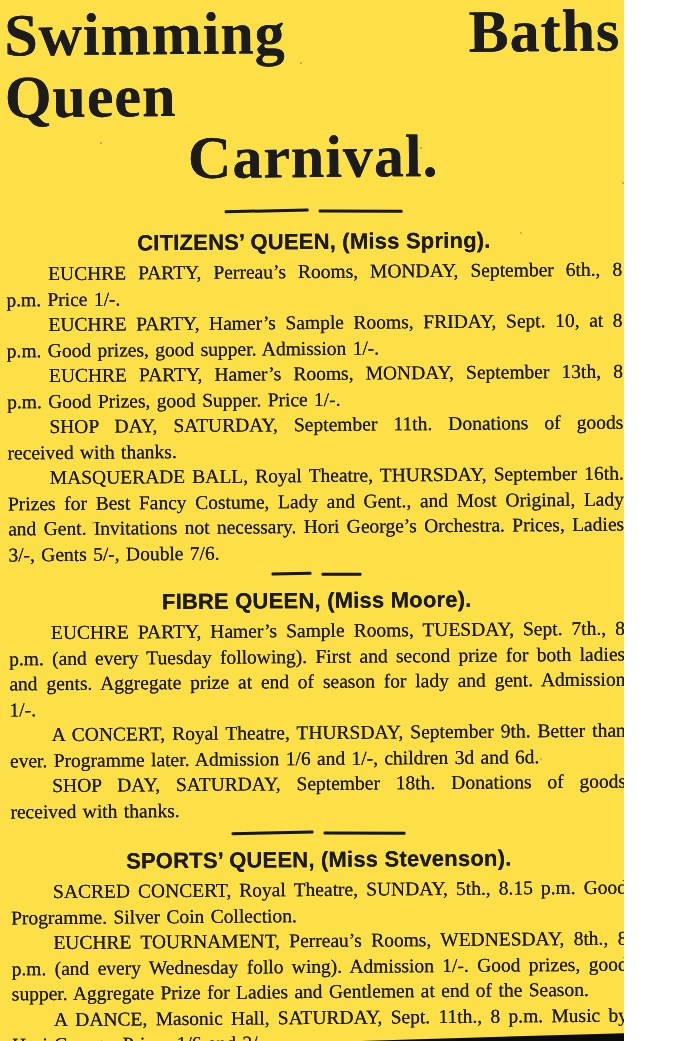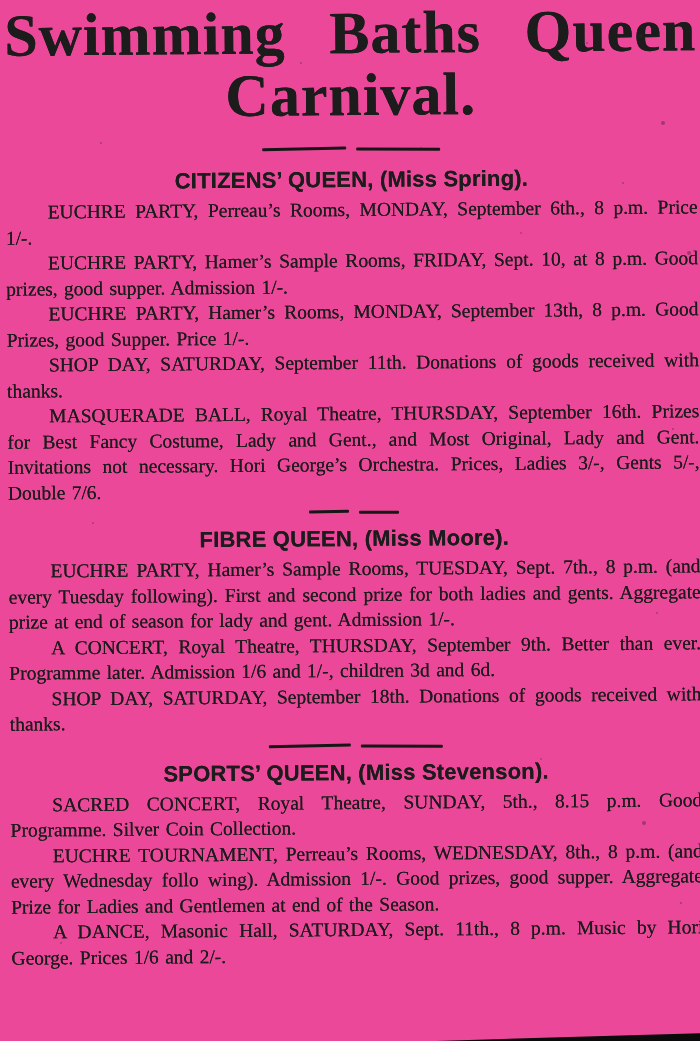--- a/index.html
+++ b/index.html
@@ -2,24 +2,24 @@
 <html><head>
 <meta charset="utf-8">
 <style>
   html, body {
     margin: 0;
     padding: 0;
     background: #ffffff;
   }
   .page {
     position: relative;
-    width: 700px;
+    width: 624px;
     height: 1041px;
     overflow: hidden;
-    background: #ec4899;
+    background: #fde047;
     color: #1c1c1c;
     font-family: "Liberation Serif", serif;
   }
   .content {
     position: relative;
     padding: 2px 4px 0 4px;
     transform: rotate(-0.45deg);
     transform-origin: 50% 0;
   }
   

